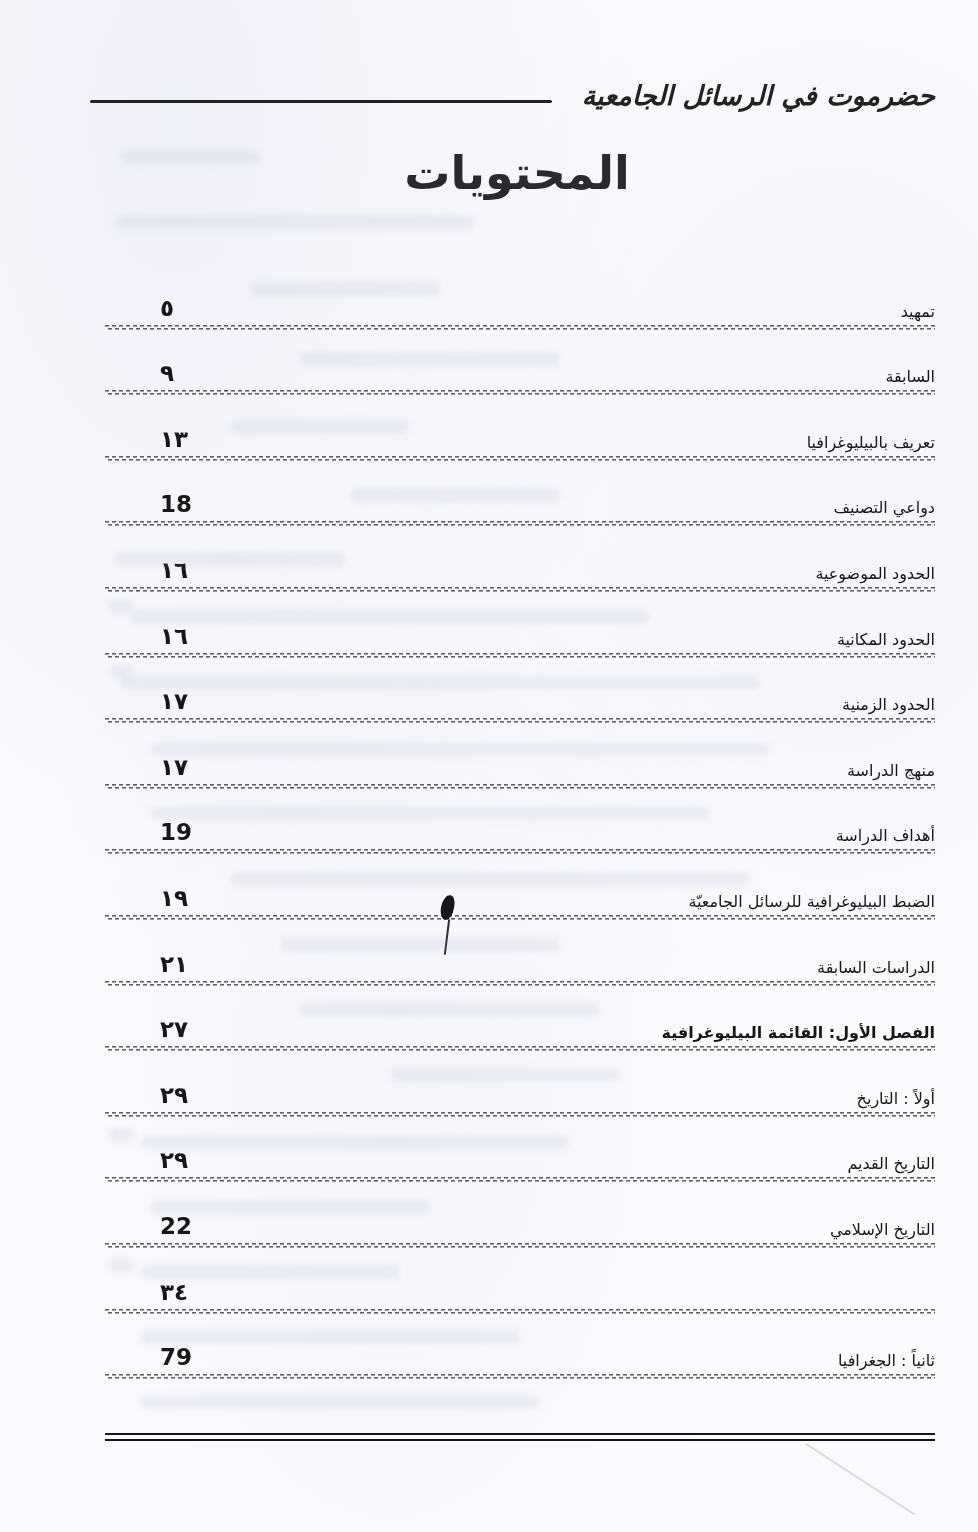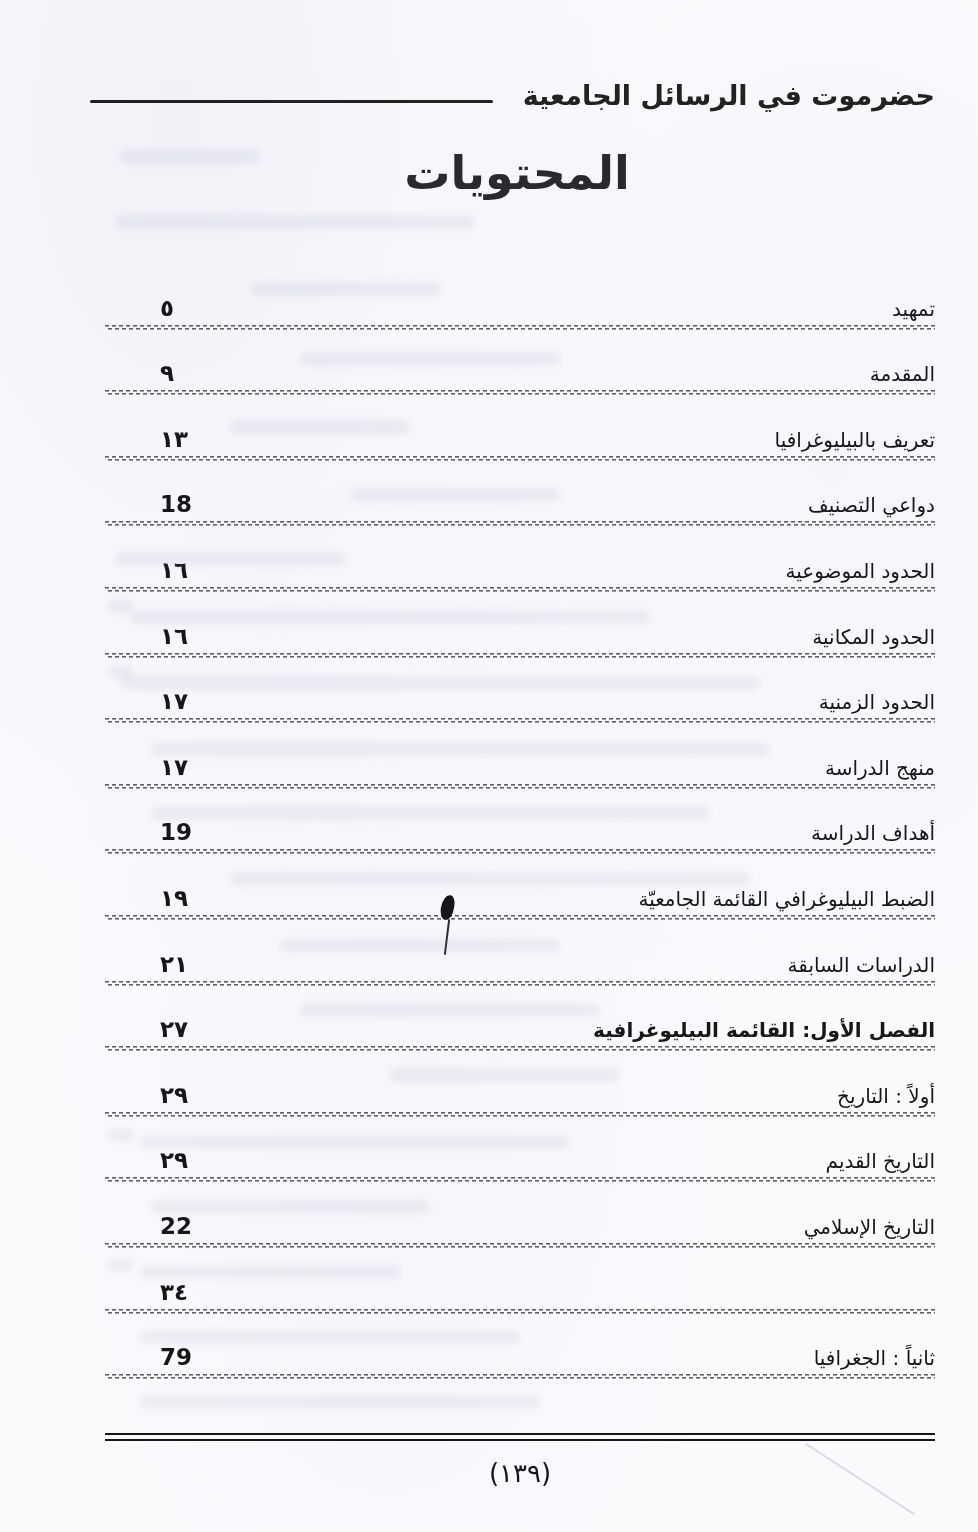--- a/index.html
+++ b/index.html
@@ -13,38 +13,38 @@
     position:absolute;inset:0;
     background:
       radial-gradient(ellipse at 18% 8%, rgba(185,188,214,.14), transparent 42%),
       radial-gradient(ellipse at 85% 30%, rgba(185,188,214,.08), transparent 40%),
       radial-gradient(ellipse at 40% 70%, rgba(185,188,214,.07), transparent 45%),
       #fafafd;
   }
   
   .header{
     position:absolute;top:74px;left:90px;right:43px;height:42px;
-    direction:rtl;display:flex;align-items:center;gap:30px;
+    direction:rtl;display:flex;align-items:center;gap:30px;font-style:italic;
   }
   .book-title{
     font-size:27px;font-weight:bold;color:#222;white-space:nowrap;
     letter-spacing:-.5px;
   }
   .header-rule{flex:1;height:3px;background:#222;margin-top:12px;border-radius:2px;}
   
   .doc-title{
     position:absolute;top:146px;left:0;width:100%;text-align:center;
     font-size:46px;font-weight:bold;color:#2a2a2e;letter-spacing:0;
     transform:translateX(28px);
   }
   
   .toc{position:absolute;top:264px;left:105px;right:43px;direction:rtl;}
   .row{position:relative;height:65.6px;}
   .row .label{
-    position:absolute;bottom:9px;right:0;font-size:20px;color:#17171a;
+    position:absolute;bottom:9px;right:0;font-size:16px;color:#17171a;
     white-space:nowrap;
   }
   .row.bold .label{font-weight:bold;}
   .row .num{
     position:absolute;bottom:9px;left:55px;font-size:23px;font-weight:bold;
     color:#17171a;
   }
   .row .leader{
     position:absolute;bottom:0;left:0;right:0;height:5px;
     background-image:
@@ -94,21 +94,21 @@
 
   <div class="doc-title">المحتويات</div>
 
   <div class="toc">
       <div class="row">
       <span class="label">تمهيد</span>
       <span class="num">٥</span>
       <span class="leader"></span>
     </div>
       <div class="row">
-      <span class="label">المقدمة</span>
+      <span class="label">السابقة</span>
       <span class="num">٩</span>
       <span class="leader"></span>
     </div>
       <div class="row">
       <span class="label">تعريف بالبيليوغرافيا</span>
       <span class="num">١٣</span>
       <span class="leader"></span>
     </div>
       <div class="row">
       <span class="label">دواعي التصنيف</span>
@@ -134,21 +134,21 @@
       <span class="label">منهج الدراسة</span>
       <span class="num">١٧</span>
       <span class="leader"></span>
     </div>
       <div class="row">
       <span class="label">أهداف الدراسة</span>
       <span class="num">19</span>
       <span class="leader"></span>
     </div>
       <div class="row">
-      <span class="label">الضبط البيليوغرافي القائمة الجامعيّة</span>
+      <span class="label">الضبط البيليوغرافية للرسائل الجامعيّة</span>
       <span class="num">١٩</span>
       <span class="leader"></span>
     </div>
       <div class="row">
       <span class="label">الدراسات السابقة</span>
       <span class="num">٢١</span>
       <span class="leader"></span>
     </div>
       <div class="row bold">
       <span class="label">الفصل الأول: القائمة البيليوغرافية</span>
@@ -175,21 +175,20 @@
       <span class="leader"></span>
     </div>
       <div class="row">
       <span class="label">ثانياً : الجغرافيا</span>
       <span class="num">79</span>
       <span class="leader"></span>
     </div>
     </div>
 
   <div class="footer-rule"></div>
-  <div class="page-num">(١٣٩)</div>
 
   <div class="blot"></div>
   <div class="blot-tail"></div>
   <div class="scratch"></div>
 <div class="smudge" style="top: 150px; left: 120px; width: 140px;"></div>
     <div class="smudge" style="top: 215px; left: 115px; width: 360px;"></div>
     <div class="smudge" style="top: 282px; left: 250px; width: 190px;"></div>
     <div class="smudge" style="top: 352px; left: 300px; width: 260px;"></div>
     <div class="smudge" style="top: 420px; left: 230px; width: 180px;"></div>
     <div class="smudge" style="top: 488px; left: 350px; width: 210px;"></div>

